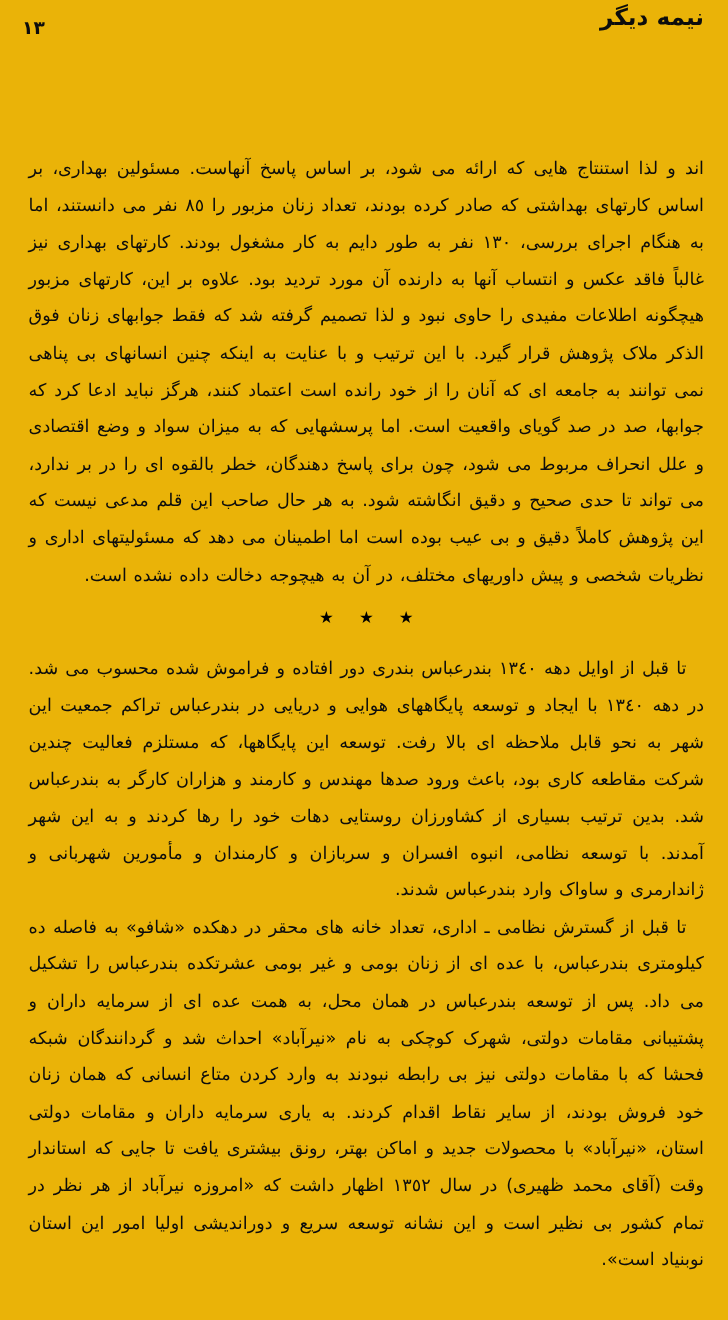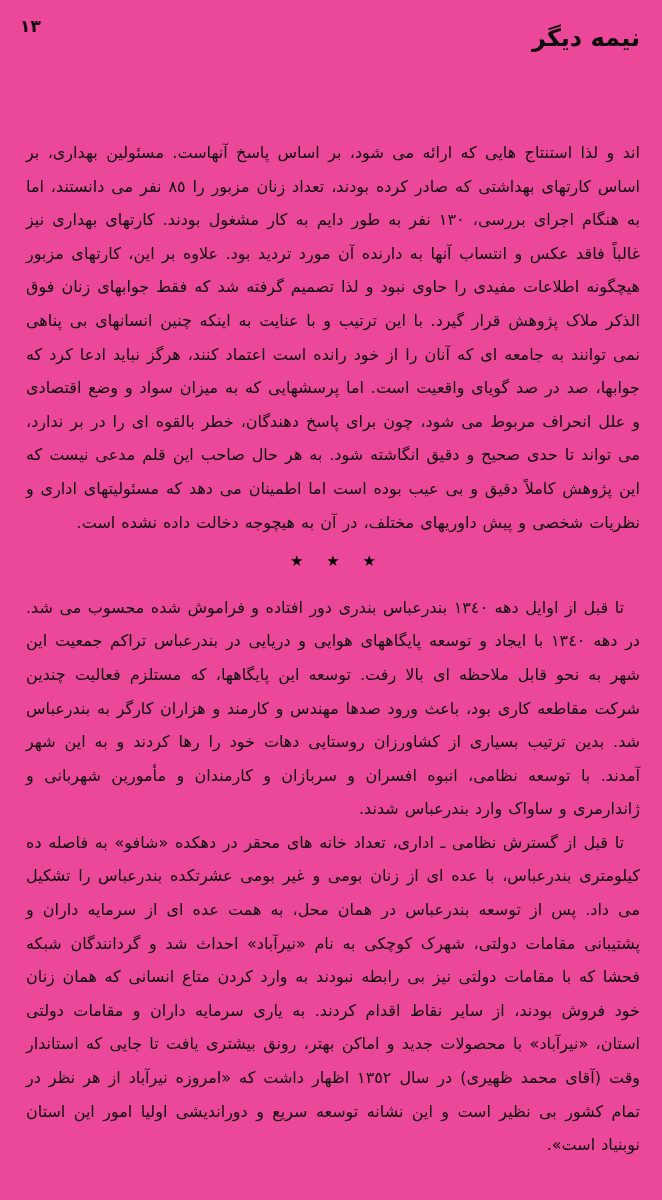--- a/index.html
+++ b/index.html
@@ -5,39 +5,39 @@
   html, body {
     margin: 0;
     padding: 0;
     background: #e8e8e8;
   }
   .page {
     position: relative;
     width: 662px;
     height: 1200px;
     margin: 0 auto;
-    background: #ec4899;
+    background: #eab308;
     overflow: hidden;
     font-family: "DejaVu Sans", sans-serif;
     color: #0d0d0d;
   }
   .page-number {
     position: absolute;
     top: 16px;
     left: 20px;
     font-size: 17px;
     font-weight: bold;
     letter-spacing: 2px;
     direction: ltr;
   }
   .header-title {
     position: absolute;
-    top: 24px;
+    top: 4px;
     right: 22px;
-    font-size: 24px;
+    font-size: 21px;
     font-weight: bold;
     direction: rtl;
   }
   .body-text {
     position: absolute;
     top: 92px;
     right: 22px;
     left: 26px;
     direction: rtl;
     text-align: justify;

